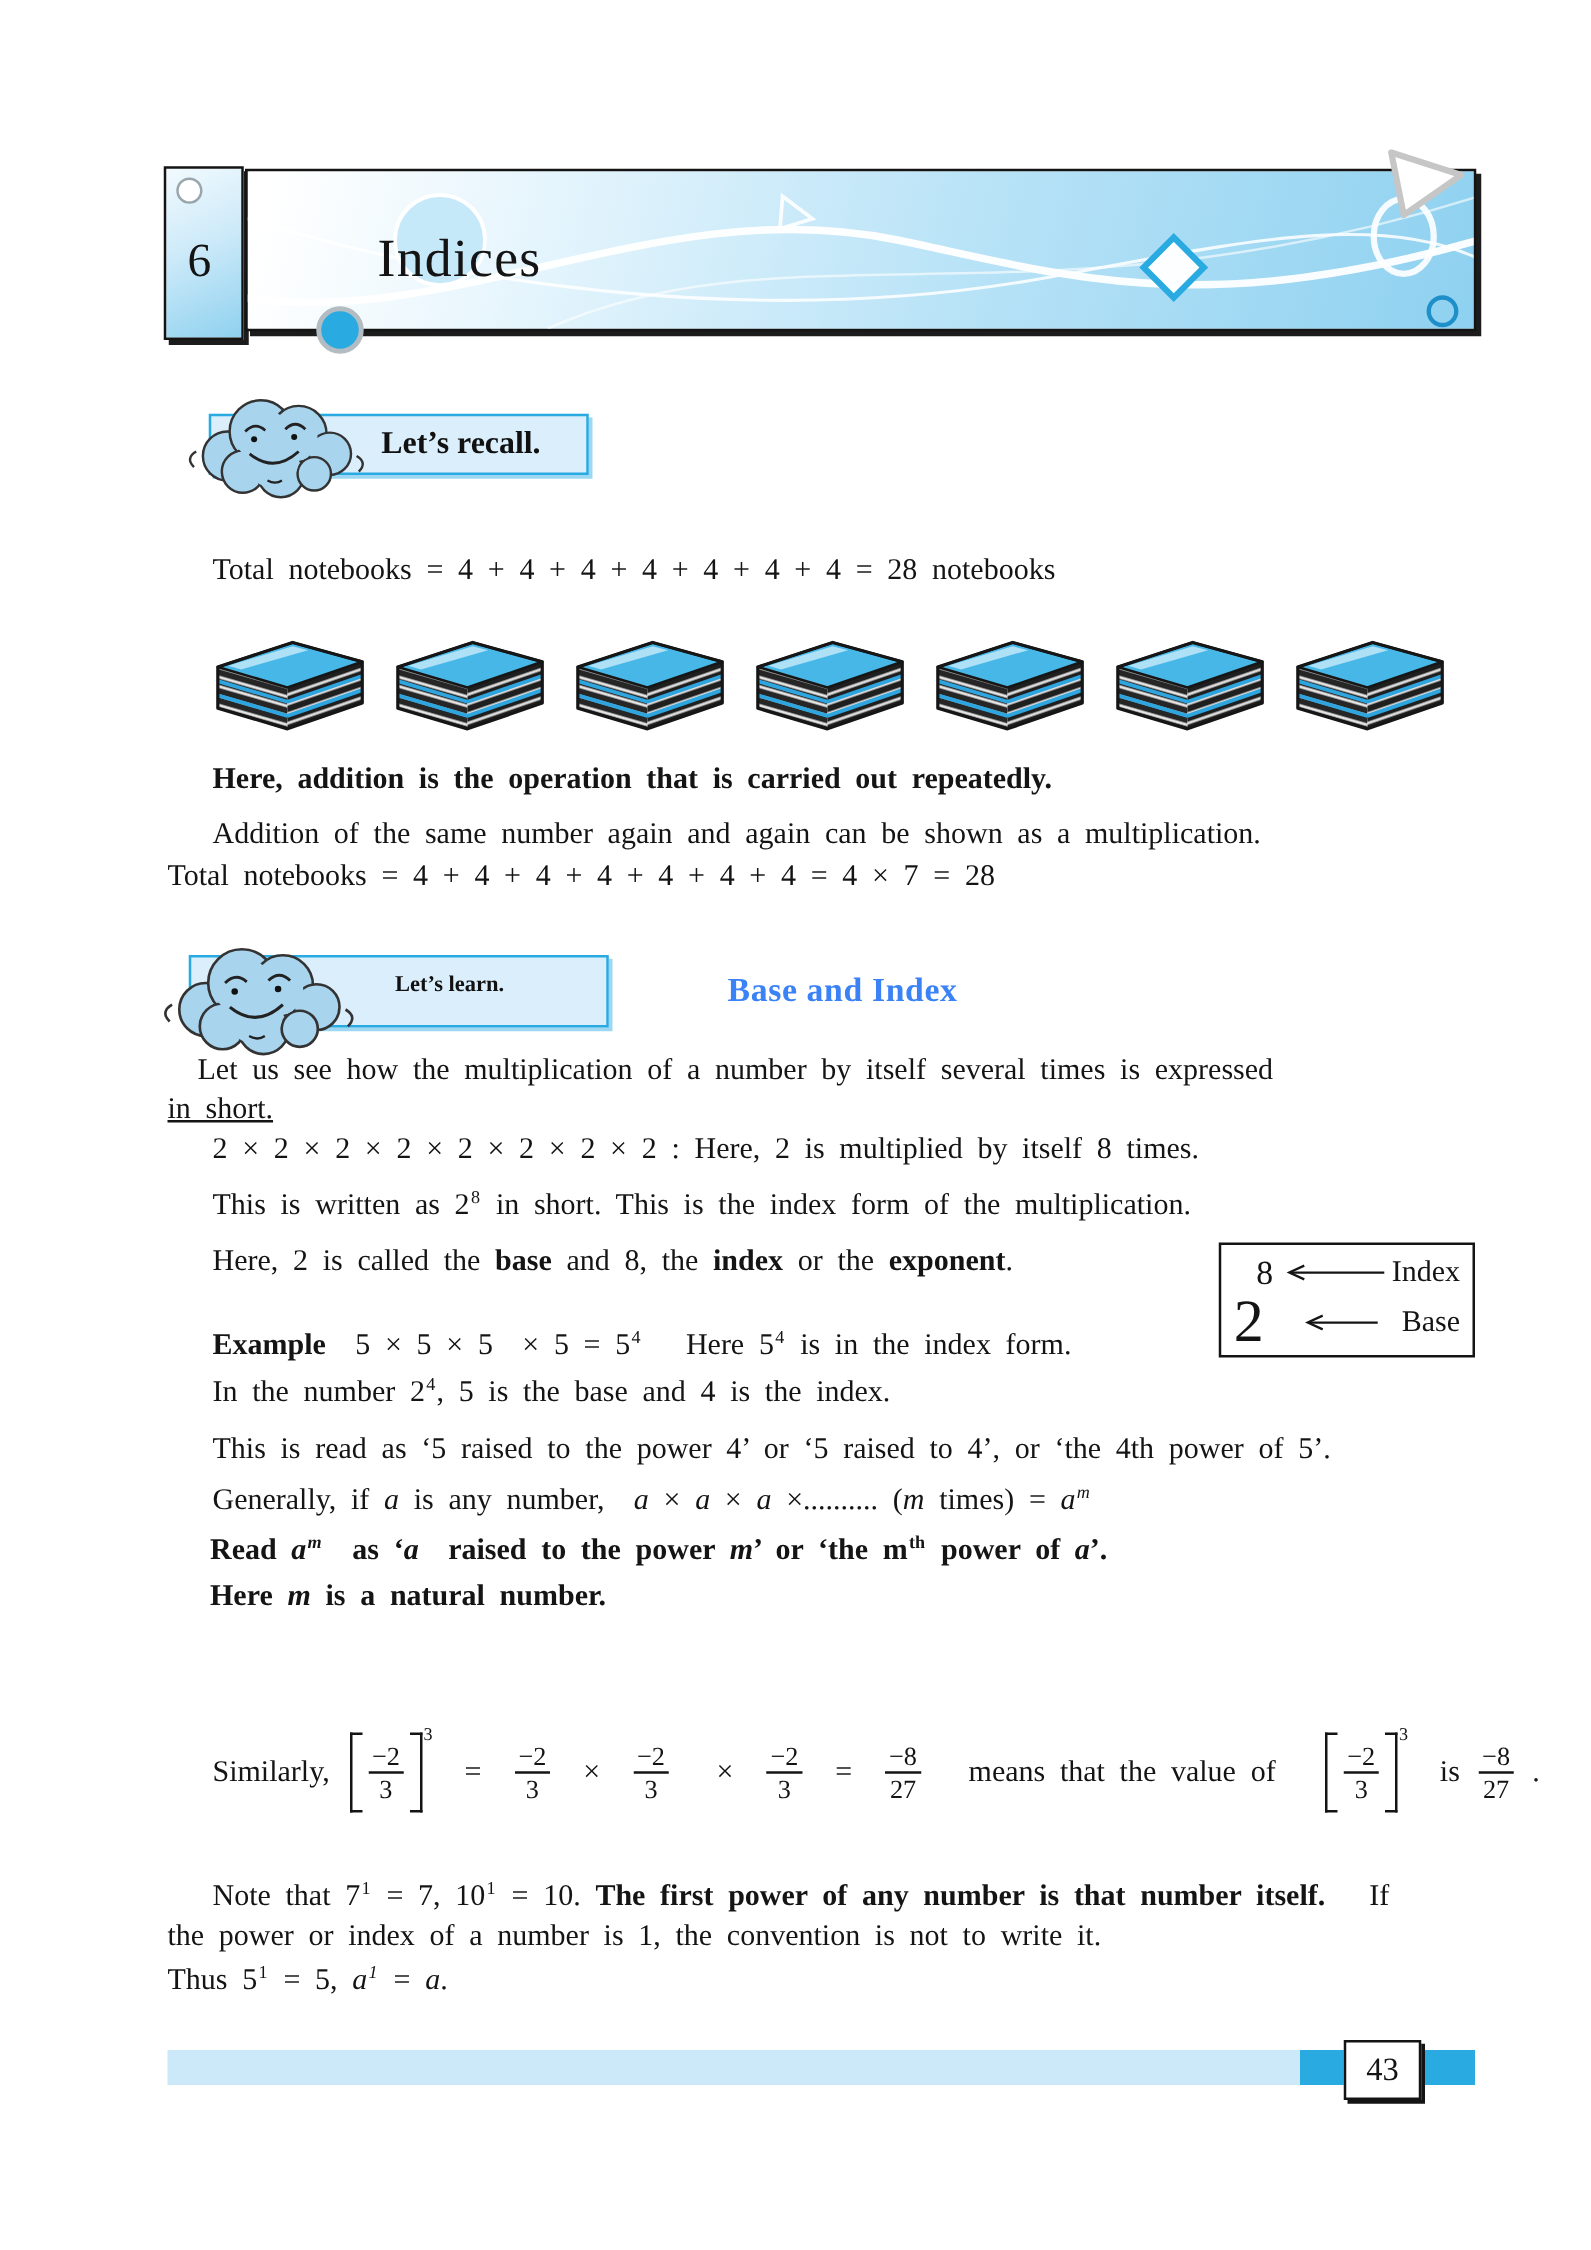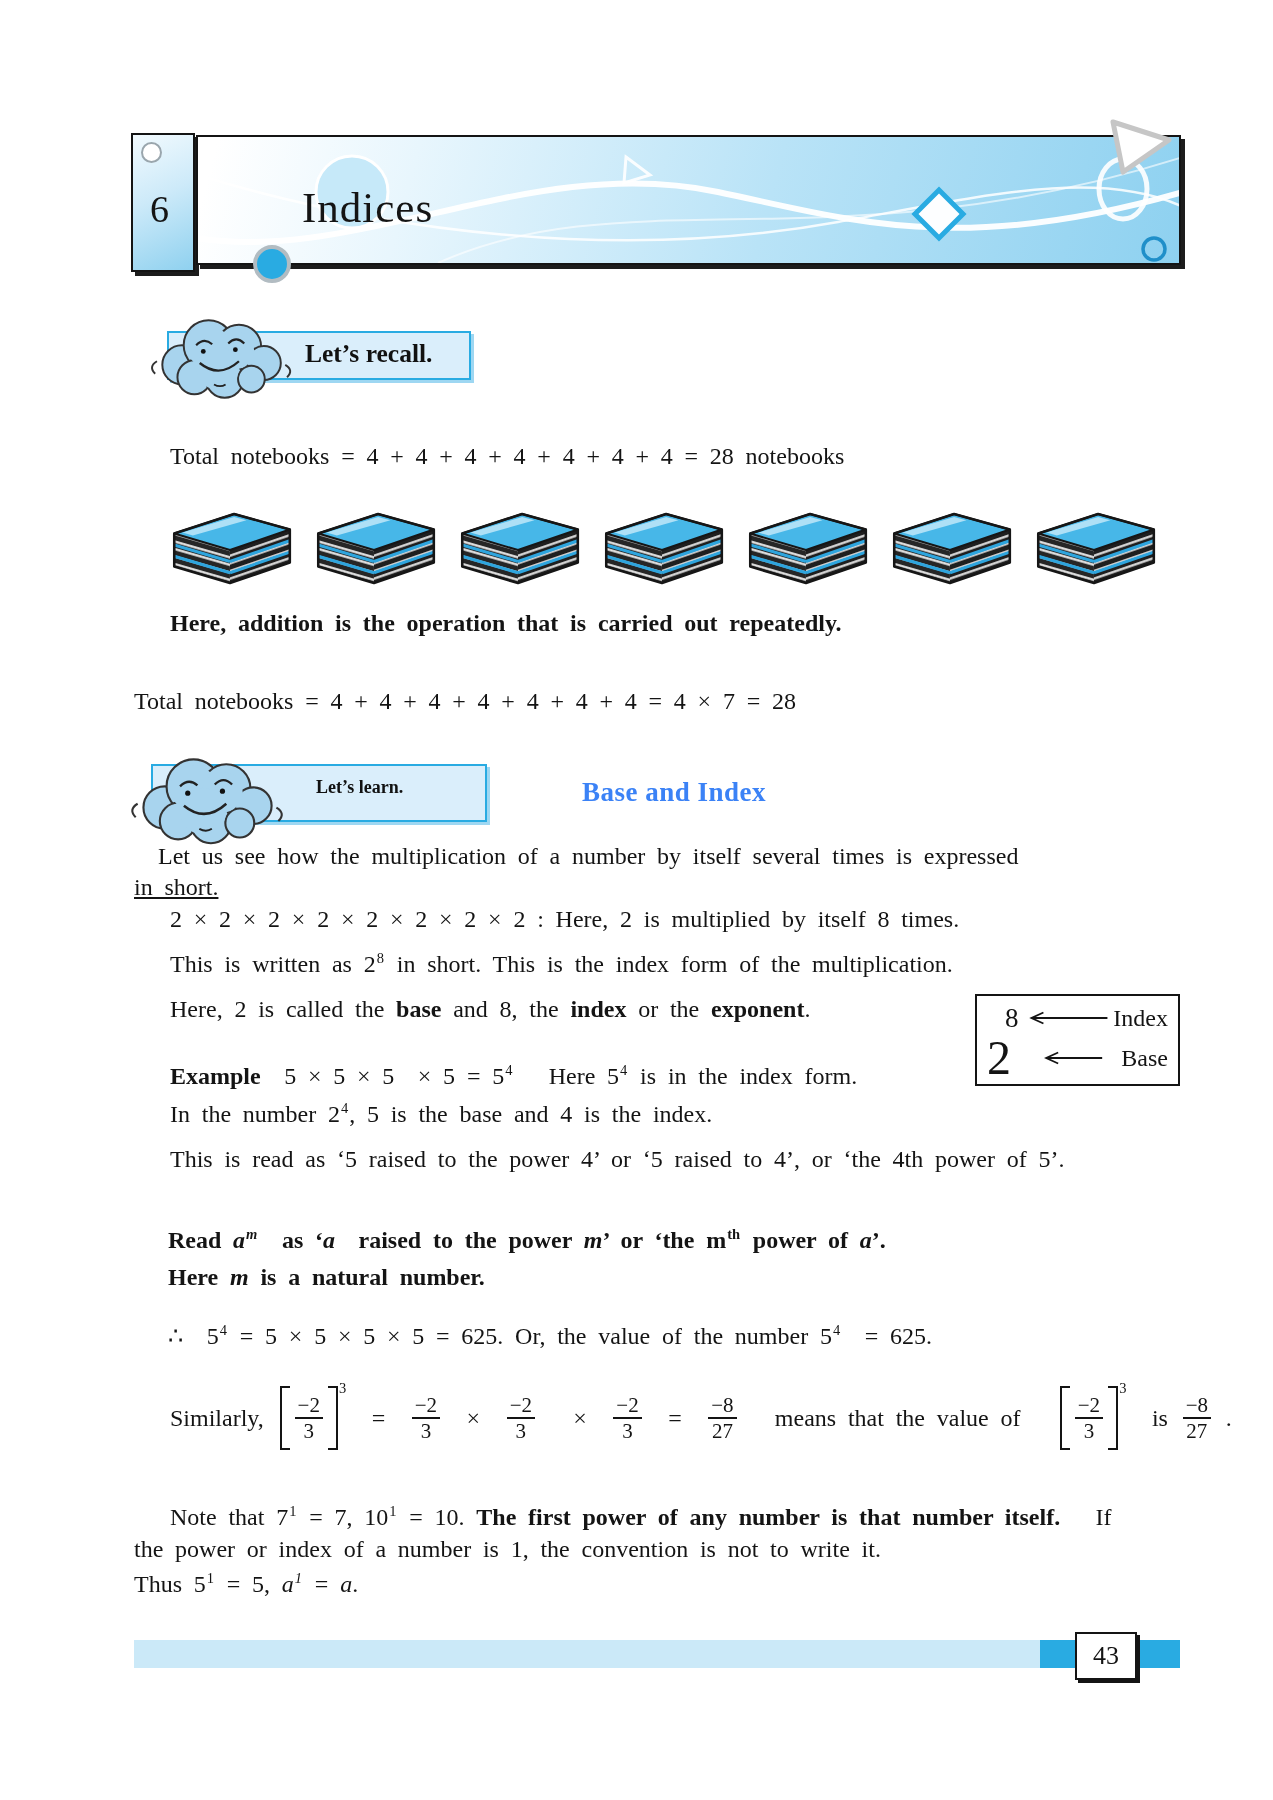--- a/index.html
+++ b/index.html
@@ -135,20 +135,21 @@
   <svg width="130" height="84" viewBox="0 0 126 80">
     <use href="#bookstack"></use>
   </svg>
 
   <svg width="130" height="84" viewBox="0 0 126 80">
     <use href="#bookstack"></use>
   </svg>
 </div>
 
   <div class="line" style="left:170px;top:610px;font-weight:bold;">Here, addition is the operation that is carried out repeatedly.</div>
+  <div class="line" style="left:170px;top:654px;">Addition of the same number again and again can be shown as a multiplication.</div>
   <div class="line" style="left:134px;top:688px;">Total notebooks = 4 + 4 + 4 + 4 + 4 + 4 + 4 = 4 × 7 = 28</div>
 
   <div class="badge-box" style="left:151px;top:764px;width:332px;height:54px;"></div>
   <svg class="abs" style="left:126px;top:744px;" width="164" height="106" viewBox="0 0 170 110">
     <use href="#cloud"></use>
   </svg>
   <span class="badge-label" style="left:316px;top:777px;font-size:18px;">Let’s learn.</span>
   <span class="heading-blue" style="left:582px;top:777px;">Base and Index</span>
 
   <div class="line" style="left:158px;top:843px;">Let us see how the multiplication of a number by itself several times is expressed</div>
@@ -172,23 +173,23 @@
         <line x1="64" y1="8" x2="9" y2="8" stroke="#141414" stroke-width="1.8"></line>
         <polyline points="20,2.5 8,8 20,13.5" fill="none" stroke="#141414" stroke-width="1.8"></polyline>
       </svg>
       <span style="font-size:24px;">Base</span>
     </div>
   </div>
 
   <div class="line" style="left:170px;top:1062px;"><span class="b">Example</span><span>  5 × 5 × 5  × 5 = 5</span><sup>4</sup><span>   Here 5</span><sup>4</sup><span> is in the index form.</span></div>
   <div class="line" style="left:170px;top:1100px;"><span>In the number 2</span><sup>4</sup><span>, 5 is the base and 4 is the index.</span></div>
   <div class="line" style="left:170px;top:1146px;">This is read as ‘5 raised to the power 4’ or ‘5 raised to 4’, or ‘the 4th power of 5’.</div>
+  <div class="line" style="left:170px;top:1186px;"><span>Generally, if </span><span class="i">a</span><span> is any number,  </span><span class="i">a</span><span> × </span><span class="i">a</span><span> × </span><span class="i">a</span><span> ×.......... (</span><span class="i">m</span><span> times) = </span><span class="i">a</span><sup class="i">m</sup></div>
   <div class="line" style="left:168px;top:1226px;"><span class="b">Read </span><span class="b i">a</span><sup class="b i">m</sup><span class="b">  as ‘</span><span class="b i">a</span><span class="b">  raised to the power </span><span class="b i">m</span><span class="b">’ or ‘the m</span><sup class="b">th</sup><span class="b"> power of </span><span class="b i">a</span><span class="b">’.</span></div>
   <div class="line" style="left:168px;top:1264px;"><span class="b">Here </span><span class="b i">m</span><span class="b"> is a natural number.</span></div>
-  <div class="line" style="left:168px;top:1322px;"><span>∴  5</span><sup>4</sup><span> = 5 × 5 × 5 × 5 = 625. Or, the value of the number 5</span><sup>4</sup><span>  = 625.</span></div>
 
   <div class="line mathline" style="left:170px;top:1386px;height:64px;"><span>Similarly, </span><span class="bfrac"><span class="lbr"></span><span class="frac"><span class="num">−2</span><span class="den">3</span></span><span class="rbr"></span><span class="bexp">3</span></span><span>  =  </span><span class="frac"><span class="num">−2</span><span class="den">3</span></span><span>  ×  </span><span class="frac"><span class="num">−2</span><span class="den">3</span></span><span>   ×  </span><span class="frac"><span class="num">−2</span><span class="den">3</span></span><span>  =  </span><span class="frac"><span class="num">−8</span><span class="den">27</span></span><span>   means that the value of   </span><span class="bfrac"><span class="lbr"></span><span class="frac"><span class="num">−2</span><span class="den">3</span></span><span class="rbr"></span><span class="bexp">3</span></span><span>  is </span><span class="frac"><span class="num">−8</span><span class="den">27</span></span><span> .</span></div>
 
   <div class="line" style="left:170px;top:1503px;"><span>Note that 7</span><sup>1</sup><span> = 7, 10</span><sup>1</sup><span> = 10. </span><span class="b">The first power of any number is that number itself.</span><span>   If</span></div>
   <div class="line" style="left:134px;top:1536px;">the power or index of a number is 1, the convention is not to write it.</div>
   <div class="line" style="left:134px;top:1570px;"><span>Thus 5</span><sup>1</sup><span> = 5, </span><span class="i">a</span><sup class="i">1</sup><span> = </span><span class="i">a</span><span>.</span></div>
 
   <div class="abs" style="left:134px;top:1640px;width:906px;height:28px;background:#cbe9f8;"></div>
   <div class="abs" style="left:1040px;top:1640px;width:140px;height:28px;background:#29abe2;"></div>
   <div class="abs" style="left:1075px;top:1632px;width:58px;height:44px;background:#fff;border:2.5px solid #141414;

